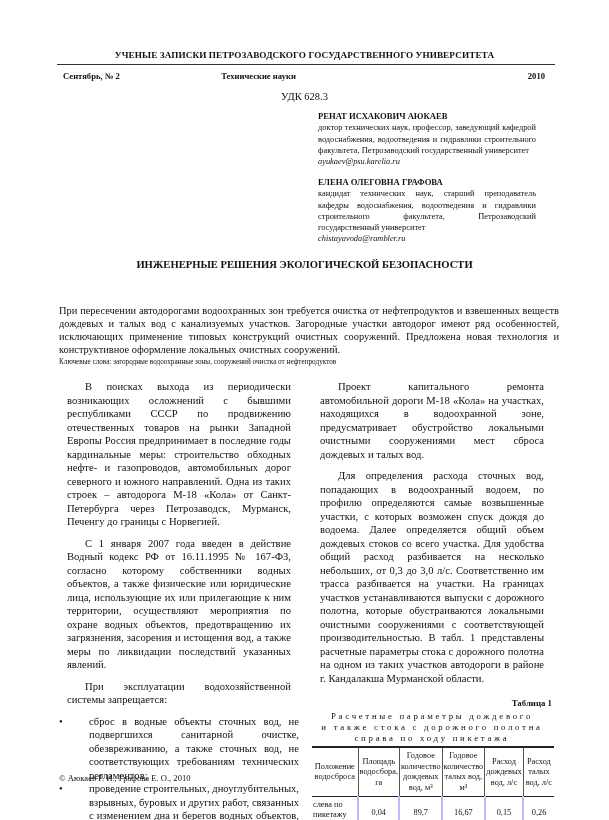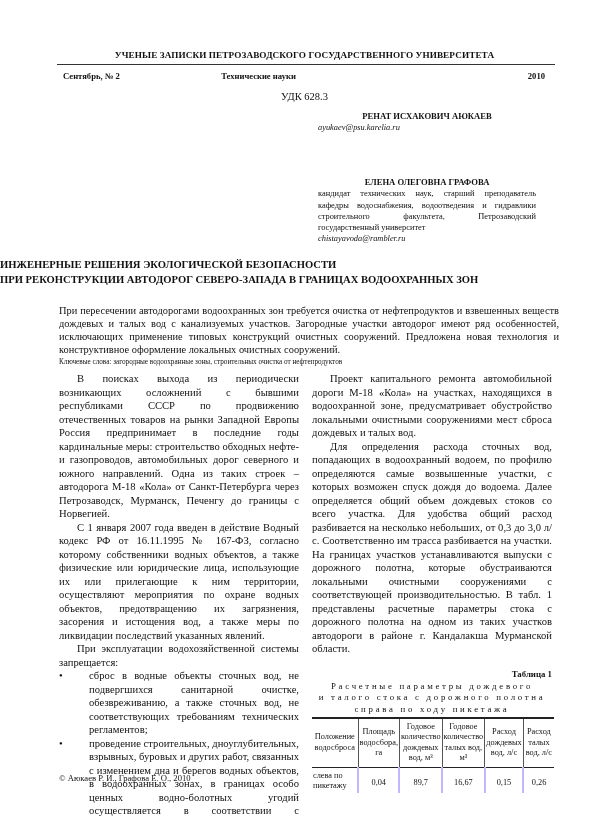--- a/index.html
+++ b/index.html
@@ -7,28 +7,28 @@
          font-family:"Liberation Serif", "DejaVu Serif", serif; color:#111; }
   .abs { position:absolute; }
   .journal { left:0; width:609px; top:50px; text-align:center; font-weight:bold;
              font-size:9.2px; letter-spacing:0.1px; }
   .rule { left:57px; width:498px; top:64px; height:0; border-top:1.5px solid #333; }
   .issue { left:63px; top:71px; font-size:8.6px; font-weight:bold; }
   .section { left:0; width:517px; top:71px; text-align:center; font-size:8.6px; font-weight:bold; }
   .year { right:64px; top:71px; font-size:8.6px; font-weight:bold; }
   .udk { left:0; width:609px; top:91px; text-align:center; font-size:10.5px; }
   .author-block { left:318px; width:218px; font-size:8.4px; line-height:11.3px; text-align:justify; }
-  .author-name { text-align:center; font-weight:bold; font-size:8.6px; }
+  .author-name { text-align:left; font-weight:bold; font-size:8.6px; }
   .email { font-style:italic; }
-  .title { left:0; width:609px; top:257px; font-weight:bold;
+  .title { left:0; width:609px; top:257px; text-align:center; font-weight:bold;
            font-size:10.6px; line-height:15px; }
   .abstract { left:59px; width:500px; top:305px; font-size:10.4px; line-height:12.9px; text-align:justify; }
   .keywords { font-size:7.2px; line-height:11px; }
   .col { font-size:10.6px; line-height:13.5px; text-align:justify; }
-  .col p { margin:0; text-indent:18px; }
+  .col p { margin:8px; text-indent:18px; }
   .bullets { margin:0; padding:0; list-style:none; }
   .bullets li { position:relative; padding-left:30px; text-align:justify; }
   .bullets li .dot { position:absolute; left:0; top:0; }
   .copyright { left:59px; top:773px; font-size:8.6px; }
   .tcap { text-align:right; font-weight:bold; font-size:8.8px; margin-top:12px; }
   .tsub { text-align:center; letter-spacing:2.7px; font-size:8.8px; line-height:11.3px; }
   table.t { border-collapse:collapse; width:242px; margin-top:2px; font-size:8.3px; }
   table.t th { font-weight:normal; border-top:2px solid #222; border-bottom:1.3px solid #222;
                border-left:1px solid #555; padding:3px 1px; line-height:10.5px; text-align:center; vertical-align:middle; }
   table.t th:first-child { border-left:none;margin-left:47px; }
@@ -40,36 +40,36 @@
 
 <div class="abs journal">УЧЕНЫЕ ЗАПИСКИ ПЕТРОЗАВОДСКОГО ГОСУДАРСТВЕННОГО УНИВЕРСИТЕТА</div>
 <div class="abs rule"></div>
 <div class="abs section">Технические науки</div>
 <div class="abs issue">Сентябрь, № 2</div>
 <div class="abs year">2010</div>
 <div class="abs udk">УДК 628.3</div>
 
 <div class="abs author-block" style="top:111px;">
   <div class="author-name">РЕНАТ ИСХАКОВИЧ АЮКАЕВ</div>
+  <div>доктор технических наук, профессор, заведующий кафедрой водоснабжения, водоотведения и гидравлики строительного факультета, Петрозаводский государственный университет</div>
   <div class="email">ayukaev@psu.karelia.ru</div>
 </div>
 <div class="abs author-block" style="top:177px;">
   <div class="author-name">ЕЛЕНА ОЛЕГОВНА ГРАФОВА</div>
   <div>кандидат технических наук, старший преподаватель кафедры водоснабжения, водоотведения и гидравлики строительного факультета, Петрозаводский государственный университет</div>
   <div class="email">chistayavoda@rambler.ru</div>
 </div>
 
 <div class="abs title">
   <div>ИНЖЕНЕРНЫЕ РЕШЕНИЯ ЭКОЛОГИЧЕСКОЙ БЕЗОПАСНОСТИ</div>
-  <div>ПРИ РЕКОНСТРУКЦИИ АВТОДОРОГ СЕВЕРО-ЗАПАДА В ГРАНИЦАХ ВОДООХРАННЫХ ЗОН</div>
 </div>
 
 <div class="abs abstract">
   <div>При пересечении автодорогами водоохранных зон требуется очистка от нефтепродуктов и взвешенных веществ дождевых и талых вод с канализуемых участков. Загородные участки автодорог имеют ряд особенностей, исключающих применение типовых конструкций очистных сооружений. Предложена новая технология и конструктивное оформление локальных очистных сооружений.</div>
-  <div class="keywords">Ключевые слова: загородные водоохранные зоны, строительных очистка от нефтепродуктов</div>
+  <div class="keywords">Ключевые слова: загородные водоохранные зоны, сооружений очистка от нефтепродуктов</div>
 </div>
 
 <div class="abs col" style="left:59px; top:372px; width:240px;">
   <p>В поисках выхода из периодически возникающих осложнений с бывшими республиками СССР по продвижению отечественных товаров на рынки Западной Европы Россия предпринимает в последние годы кардинальные меры: строительство обходных нефте- и газопроводов, автомобильных дорог северного и южного направлений. Одна из таких строек – автодорога М-18 «Кола» от Санкт-Петербурга через Петрозаводск, Мурманск, Печенгу до границы с Норвегией.</p>
   <p>С 1 января 2007 года введен в действие Водный кодекс РФ от 16.11.1995 № 167-ФЗ, согласно которому собственники водных объектов, а также физические или юридические лица, использующие их или прилегающие к ним территории, осуществляют мероприятия по охране водных объектов, предотвращению их загрязнения, засорения и истощения вод, а также меры по ликвидации последствий указанных явлений.</p>
   <p>При эксплуатации водохозяйственной системы запрещается:</p>
   <ul class="bullets">
     <li>
       <span class="dot">•</span>
       <span>сброс в водные объекты сточных вод, не подвергшихся санитарной очистке, обезвреживанию, а также сточных вод, не соответствующих требованиям технических регламентов;</span>
@@ -81,21 +81,21 @@
   </ul>
 </div>
 
 <div class="abs col" style="left:312px; top:372px; width:240px;">
   <p>Проект капитального ремонта автомобильной дороги М-18 «Кола» на участках, находящихся в водоохранной зоне, предусматривает обустройство локальными очистными сооружениями мест сброса дождевых и талых вод.</p>
   <p>Для определения расхода сточных вод, попадающих в водоохранный водоем, по профилю определяются самые возвышенные участки, с которых возможен спуск дождя до водоема. Далее определяется общий объем дождевых стоков со всего участка. Для удобства общий расход разбивается на несколько небольших, от 0,3 до 3,0 л/с. Соответственно им трасса разбивается на участки. На границах участков устанавливаются выпуски с дорожного полотна, которые обустраиваются локальными очистными сооружениями с соответствующей производительностью. В табл. 1 представлены расчетные параметры стока с дорожного полотна на одном из таких участков автодороги в районе г. Кандалакша Мурманской области.</p>
 
   <div class="tcap">Таблица 1</div>
   <div class="tsub">
     <div>Расчетные параметры дождевого</div>
-    <div>и талого стока с дорожного полотна</div>
+    <div>и также стока с дорожного полотна</div>
     <div>справа по ходу пикетажа</div>
   </div>
   <table class="t">
     <thead>
       <tr>
         <th style="width:20%">Положение водосброса</th>
         <th style="width:16%">Площадь водосбора, га</th>
         <th style="width:17%">Годовое количество дождевых вод, м³</th>
         <th style="width:17%">Годовое количество талых вод, м³</th>
         <th style="width:16%">Расход дождевых вод, л/с</th>

